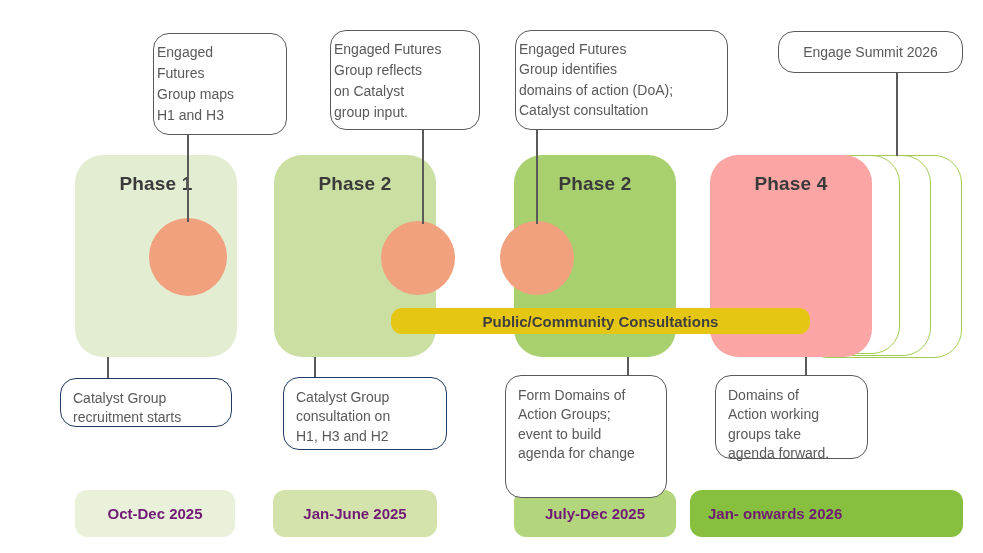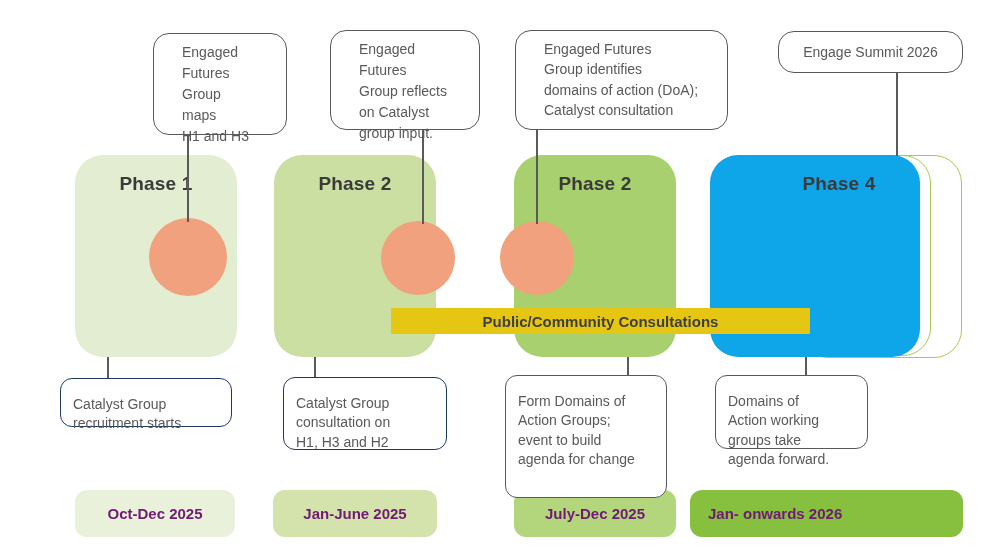--- a/index.html
+++ b/index.html
@@ -20,27 +20,27 @@
   }
   .circle{
     position:absolute;border-radius:50%;z-index:3;
   }
   .vline{
     position:absolute;width:2px;background:#5a5a5a;z-index:4;
   }
   .callout{
     position:absolute;background:#ffffff;border:1.5px solid #595959;border-radius:16px;
     box-sizing:border-box;color:#595959;font-size:14px;line-height:1.5;
-    padding:8px 28px;white-space:pre-line;z-index:5;
+    padding:8px 3px;white-space:pre-line;z-index:5;
   }
   .callout.navy{border-color:#1f3a60;}
-  .callout.tight{line-height:1.38;padding:16px 12px;border-radius:12px;}
+  .callout.tight{line-height:1.38;padding:10px 12px;}
   .callout.single{display:flex;align-items:center;justify-content:center;padding:20px 10px;white-space:nowrap;}
   .banner{
-    position:absolute;left:391px;top:308px;width:419px;height:26px;border-radius:1px;z-index:6;
+    position:absolute;left:391px;top:308px;width:419px;height:26px;border-radius:11px;z-index:6;
     display:flex;align-items:center;justify-content:center;
     font-size:15px;font-weight:600;color:#3f3f3f;
   }
   .pill{
     position:absolute;top:490px;height:47px;border-radius:12px;z-index:2;
     display:flex;align-items:center;justify-content:center;
     font-size:15px;font-weight:bold;color:#701a75;box-sizing:border-box;
   }
   .pill.left{justify-content:flex-start;padding-left:18px;}
 </style>
@@ -55,21 +55,21 @@
 
   <div class="phase-box" style="left: 75px; background-color: rgb(226, 237, 210);">
     <div class="phase-title">Phase 1</div>
   </div>
   <div class="phase-box" style="left: 274px; background-color: rgb(203, 223, 163);">
     <div class="phase-title">Phase 2</div>
   </div>
   <div class="phase-box" style="left: 514px; background-color: rgb(169, 208, 111);">
     <div class="phase-title">Phase 2</div>
   </div>
-  <div class="phase-box" style="left: 710px; background-color: #0ea5e9; padding-left: 48px;">
+  <div class="phase-box" style="left: 710px; background-color: #fca5a5;">
     <div class="phase-title">Phase 4</div>
   </div>
 
   <div class="circle" style="left: 149px; top: 218px; width: 78px; height: 78px; background-color: rgb(242, 161, 126);"></div>
   <div class="circle" style="left: 381px; top: 221px; width: 74px; height: 74px; background-color: rgb(242, 161, 126);"></div>
   <div class="circle" style="left: 500px; top: 221px; width: 74px; height: 74px; background-color: rgb(242, 161, 126);"></div>
 
   <div class="vline" style="left:187px;top:135px;height:87px;"></div>
   <div class="vline" style="left:422px;top:130px;height:94px;"></div>
   <div class="vline" style="left:536px;top:130px;height:94px;"></div>
@@ -100,21 +100,21 @@
 
   <div class="callout navy tight" style="left:60px;top:378px;width:172px;height:49px;">Catalyst Group
 recruitment starts</div>
   <div class="callout navy tight" style="left:283px;top:377px;width:164px;height:73px;">Catalyst Group
 consultation on
 H1, H3 and H2</div>
   <div class="callout tight" style="left:505px;top:375px;width:162px;height:123px;">Form Domains of
 Action Groups;
 event to build
 agenda for change</div>
-  <div class="callout tight" style="left:715px;top:375px;width:153px;height:74px;">Domains of
+  <div class="callout tight" style="left:715px;top:375px;width:153px;height:84px;">Domains of
 Action working
 groups take
 agenda forward.</div>
 
   <div class="pill" style="left: 75px; width: 160px; background-color: rgb(233, 241, 218);">
     <span>Oct-Dec 2025</span>
   </div>
   <div class="pill" style="left: 273px; width: 164px; background-color: rgb(211, 227, 171);">
     <span>Jan-June 2025</span>
   </div>

